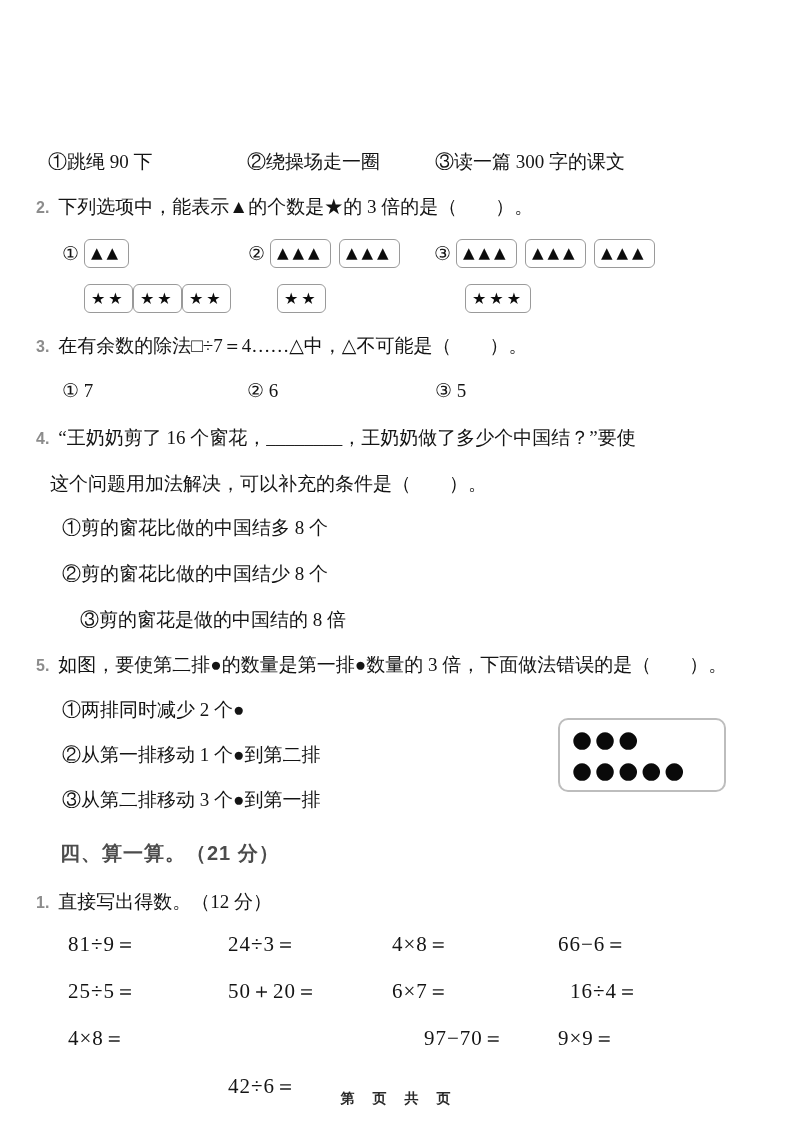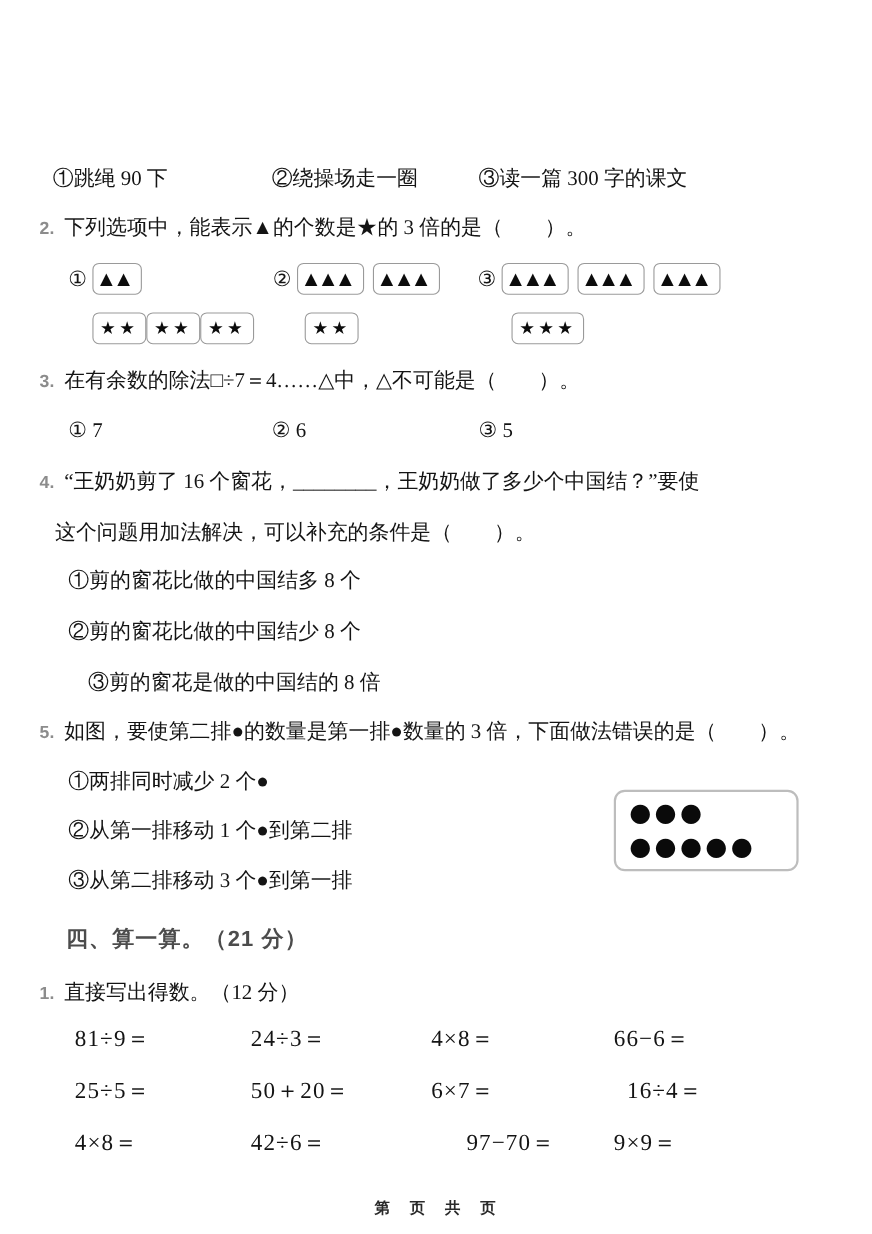--- a/index.html
+++ b/index.html
@@ -117,20 +117,20 @@
     <span class="calc" style="left:558px;">66−6＝</span>
   </div>
   <div class="abs" style="top:977px;left:0;width:793px;height:30px;">
     <span class="calc" style="left:68px;">25÷5＝</span>
     <span class="calc" style="left:228px;">50＋20＝</span>
     <span class="calc" style="left:392px;">6×7＝</span>
     <span class="calc" style="left:570px;">16÷4＝</span>
   </div>
   <div class="abs" style="top:1024px;left:0;width:793px;height:30px;">
     <span class="calc" style="left:68px;">4×8＝</span>
-    <span class="calc" style="left:228px;">42÷6＝</span>
+    <span class="calc" style="left:228px;margin-top:48px;">42÷6＝</span>
     <span class="calc" style="left:392px;margin-left:32px;">97−70＝</span>
     <span class="calc" style="left:558px;">9×9＝</span>
   </div>
 
   <div class="footer" style="top:1090px;font-weight:bold;">第　页　共　页</div>
 
 </div>
 
 </body></html>

